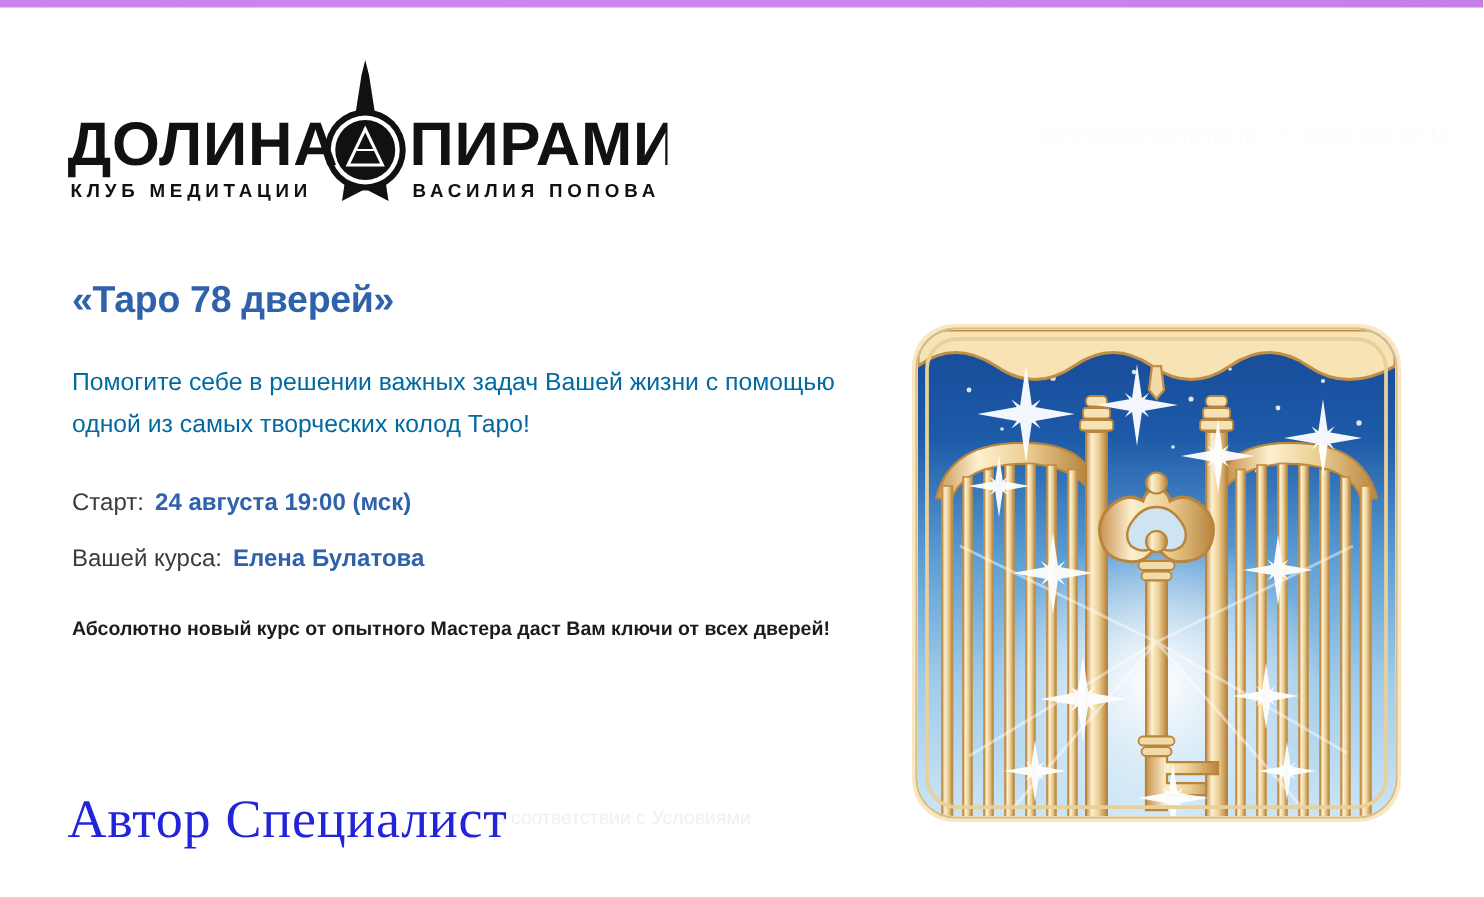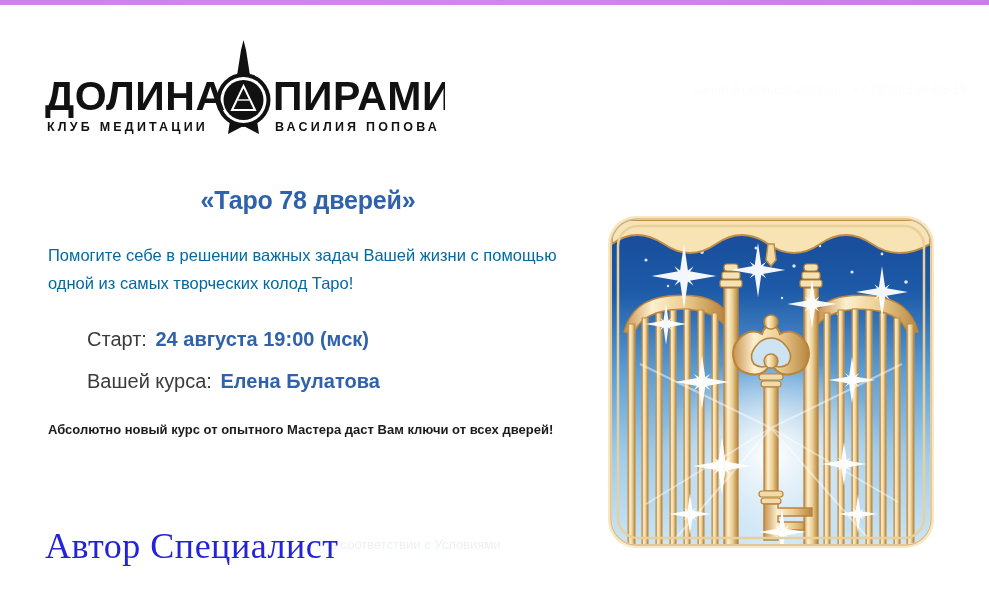--- a/index.html
+++ b/index.html
@@ -58,34 +58,32 @@
     left: 48px;
     top: 186px;
     width: 520px;
   }
   .course-title {
     margin: 0 0 26px 0;
     font-size: 25px;
     font-weight: bold;
     color: #2f62ab;
     letter-spacing: -0.2px;
-    text-align: center;
   }
   .lead {
     margin: 0 0 28px 0;
     font-size: 16.5px;
     line-height: 1.72;
     color: #0369a1;
   }
   .meta-row {
-    font-size: 20px;
+    font-size: 16px;
     color: #3b3b3b;
     margin-bottom: 16px;
     line-height: 1.3;
-    margin-left: 39px;
   }
   .meta-row .meta-value {
     color: #2f62ab;
     font-weight: bold;
     margin-left: 3px;
   }
   .highlight {
     margin: 26px 0 16px 0;
     font-size: 13px;
     font-weight: bold;

